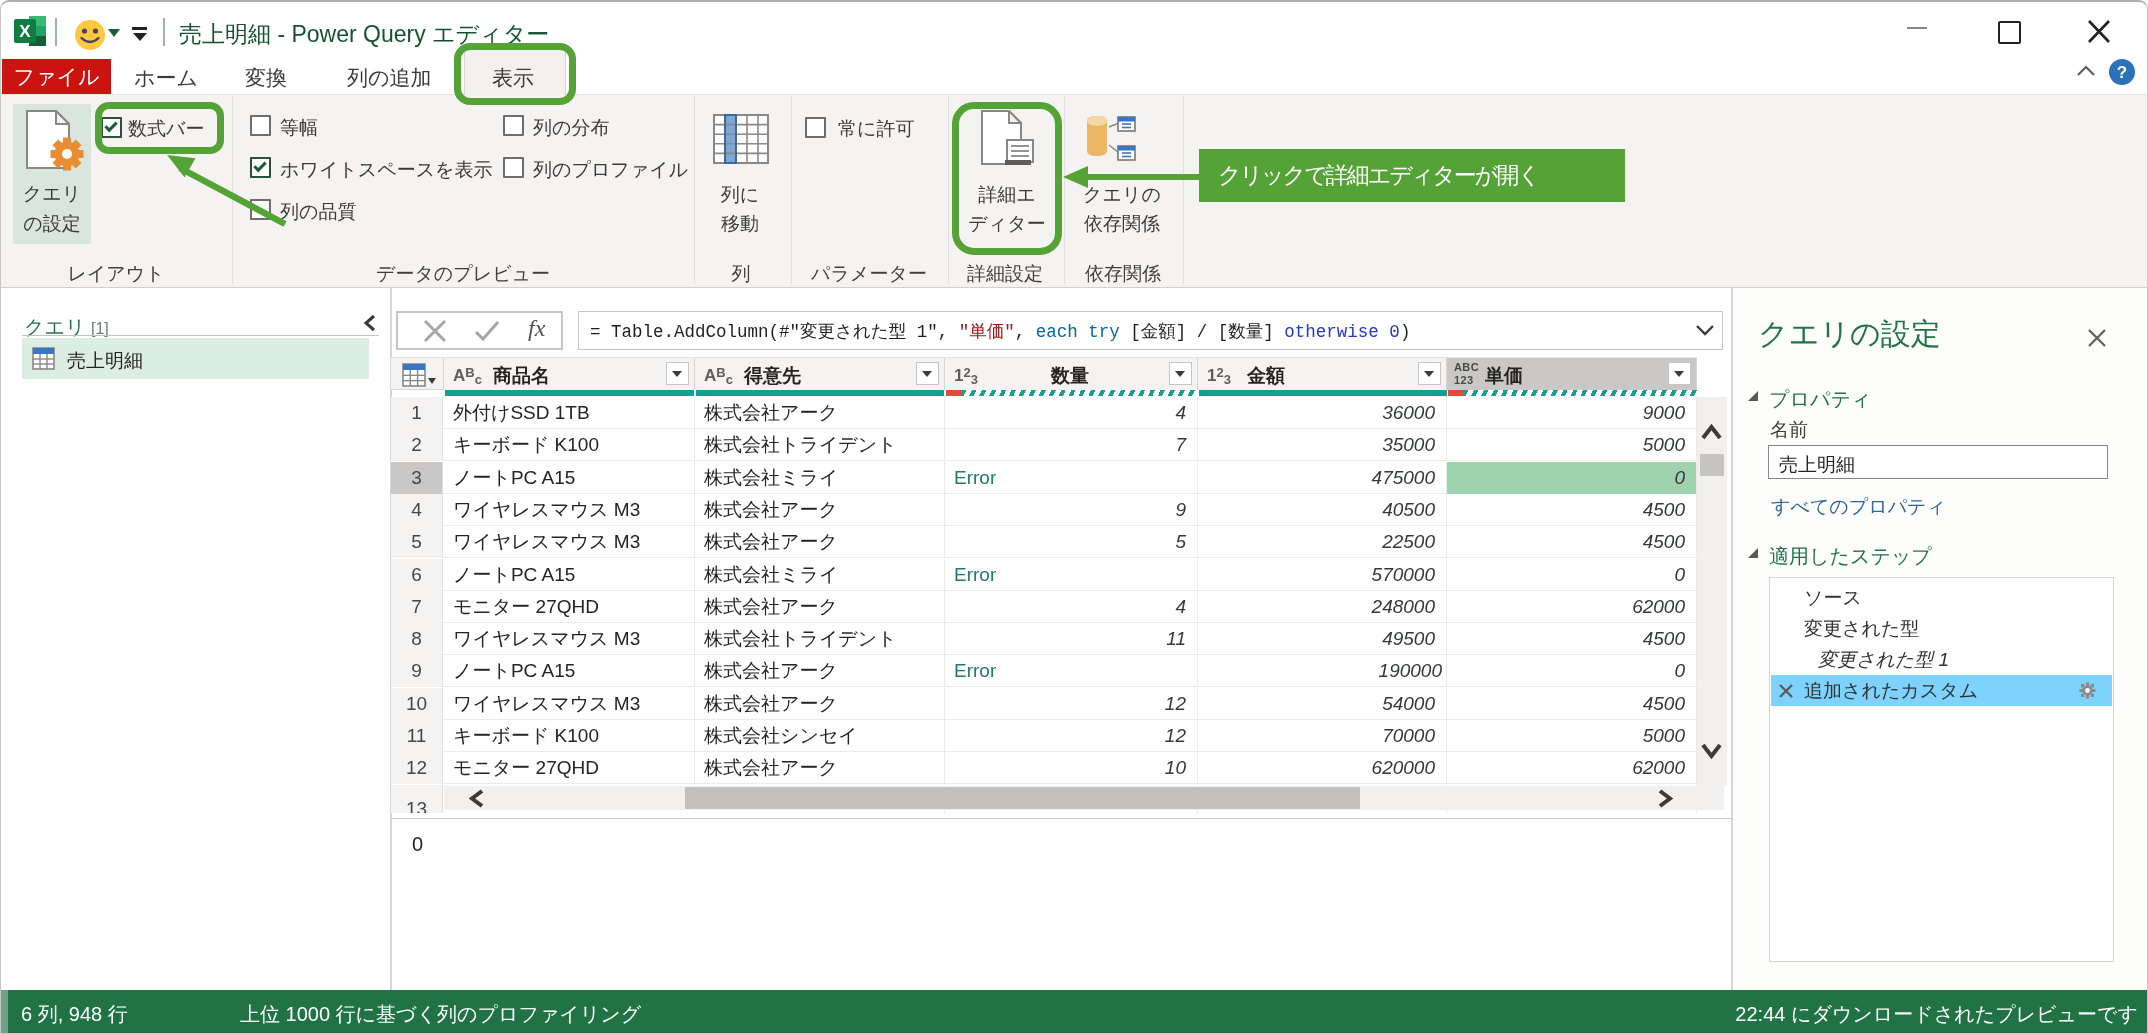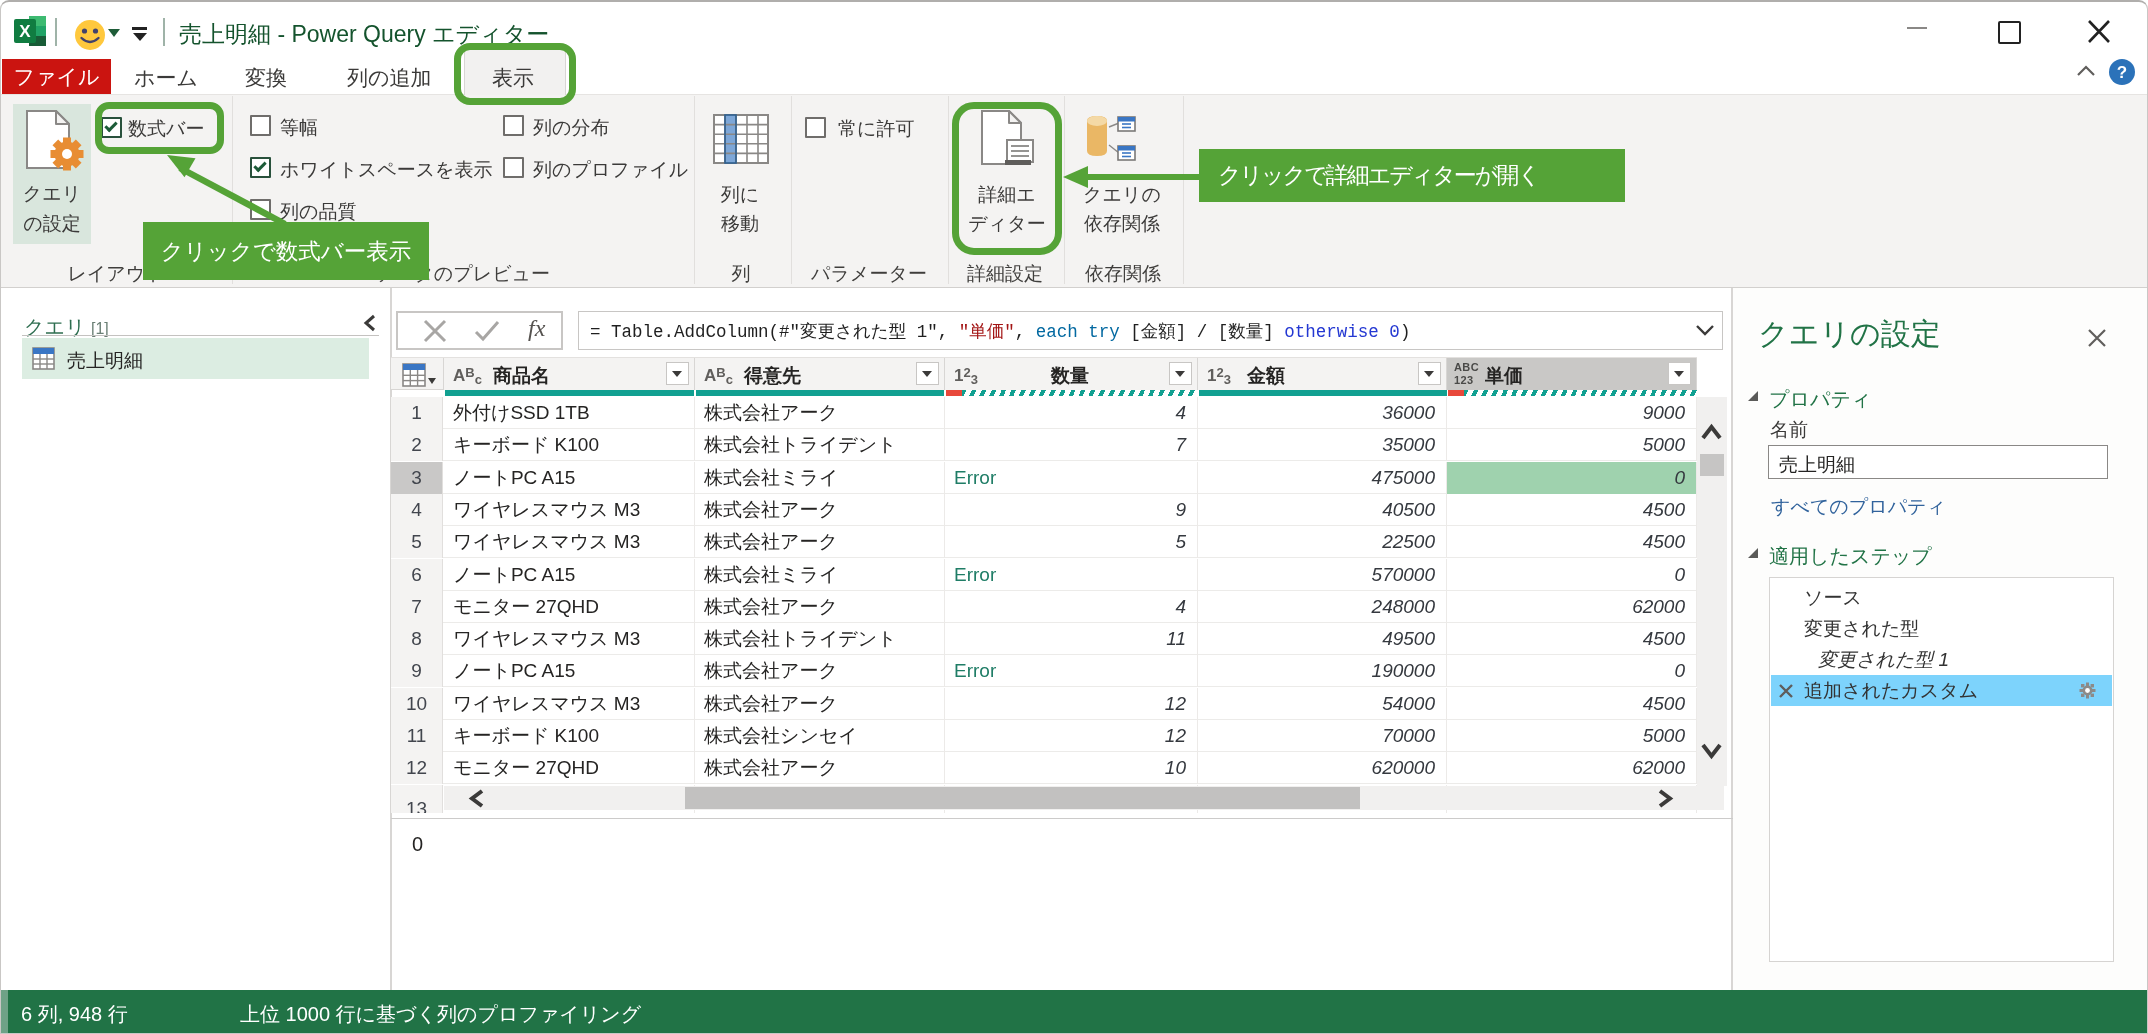--- a/index.html
+++ b/index.html
@@ -322,21 +322,21 @@
         <div class="dc" style="left:304px;width:250px;padding-left:9px;">株式会社トライデント</div>
         <div class="dc num" style="left:554px;width:253px;padding-right:11px;">11</div>
         <div class="dc num" style="left:807px;width:249px;padding-right:11px;">49500</div>
         <div class="dc num" style="left:1056px;width:250px;padding-right:11px;">4500</div>
       </div>
       <div class="row" style="top:258.4px;left:0;">
         <div class="rn" style="">9</div>
         <div class="dc" style="left:53px;width:251px;padding-left:9px;">ノートPC A15</div>
         <div class="dc" style="left:304px;width:250px;padding-left:9px;">株式会社アーク</div>
         <div class="dc" style="left:554px;width:253px;padding-left:9px;"><span class="err">Error</span></div>
-        <div class="dc num" style="left:807px;width:249px;padding-right:11px;font-style:italic;">190000</div>
+        <div class="dc num" style="left:807px;width:249px;padding-right:4px;font-style:italic;">190000</div>
         <div class="dc num" style="left:1056px;width:250px;padding-right:11px;">0</div>
       </div>
       <div class="row" style="top:290.7px;left:0;">
         <div class="rn" style="">10</div>
         <div class="dc" style="left:53px;width:251px;padding-left:9px;">ワイヤレスマウス M3</div>
         <div class="dc" style="left:304px;width:250px;padding-left:9px;">株式会社アーク</div>
         <div class="dc num" style="left:554px;width:253px;padding-right:11px;">12</div>
         <div class="dc num" style="left:807px;width:249px;padding-right:11px;">54000</div>
         <div class="dc num" style="left:1056px;width:250px;padding-right:11px;">4500</div>
       </div>
@@ -414,21 +414,21 @@
             <rect x="2" y="11.6" width="3.4" height="3.4"></rect>
             <rect x="11.6" y="11.6" width="3.4" height="3.4"></rect>
           </g>
           <circle cx="8.5" cy="8.5" r="2.4" fill="#fff"></circle>
         </svg></div>
     </div>
 <div class="abs" style="left:0;top:990px;width:2148px;height:44px;background:#217346;"></div>
 <div class="abs" style="left:0;top:990px;width:8px;height:44px;background:#6fa287;"></div>
 <div class="txt" style="left:21px;top:1001px;font-size:20px;color:#fff;">6 列, 948 行</div>
 <div class="txt" style="left:240px;top:1001px;font-size:20px;color:#fff;">上位 1000 行に基づく列のプロファイリング</div>
-<div class="anno" style="left:143px;top:222px;width:286px;height:58px;font-size:22.5px;">クリックで数式バー表示</div>
+<div class="txt" style="right:10px;top:1001px;font-size:20px;color:#fff;position:absolute;white-space:nowrap;">22:44 にダウンロードされたプレビューです</div>
 <svg class="abs" style="left:150px;top:140px" width="150" height="95" viewBox="0 0 150 95">
 <line x1="30" y1="28" x2="135" y2="84" stroke="#55a337" stroke-width="6.5"></line>
 <polygon points="17,15 45.5,18.2 34.5,37.2" fill="#55a337"></polygon>
 </svg>
 <div class="anno" style="left:1199px;top:149px;width:426px;height:53px;font-size:23px;letter-spacing:-2px;justify-content:flex-start;padding-left:19px;box-sizing:border-box;">クリックで詳細エディターが開く</div>
 <svg class="abs" style="left:1061px;top:163px" width="140" height="30" viewBox="0 0 140 30">
 <line x1="24" y1="14" x2="140" y2="14" stroke="#55a337" stroke-width="6"></line>
 <polygon points="2,14 27,3 27,25" fill="#55a337"></polygon>
 </svg>
 </div>

